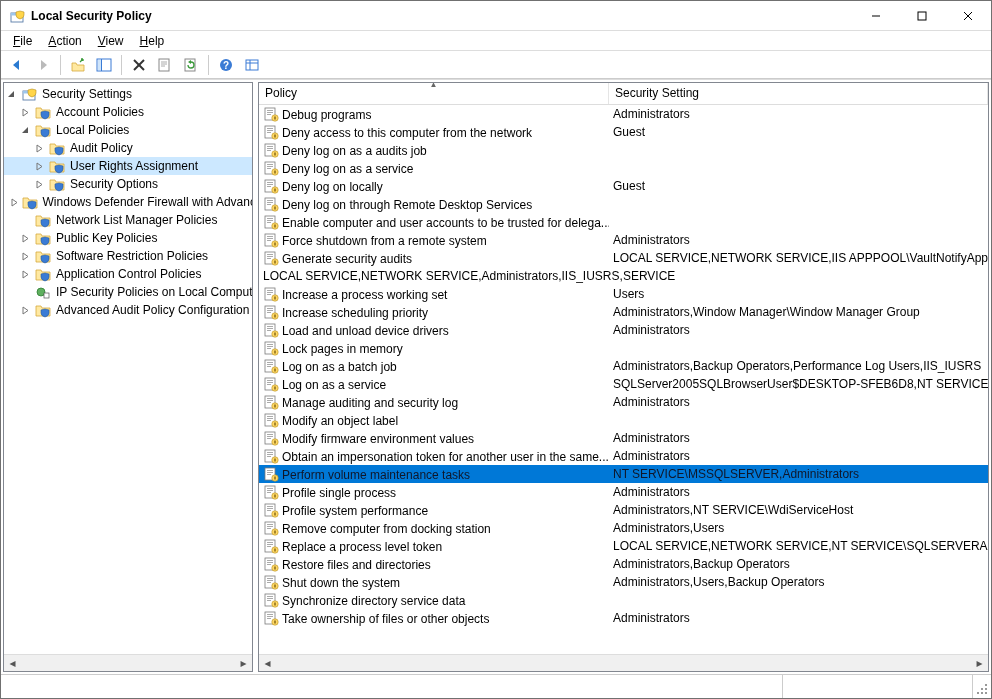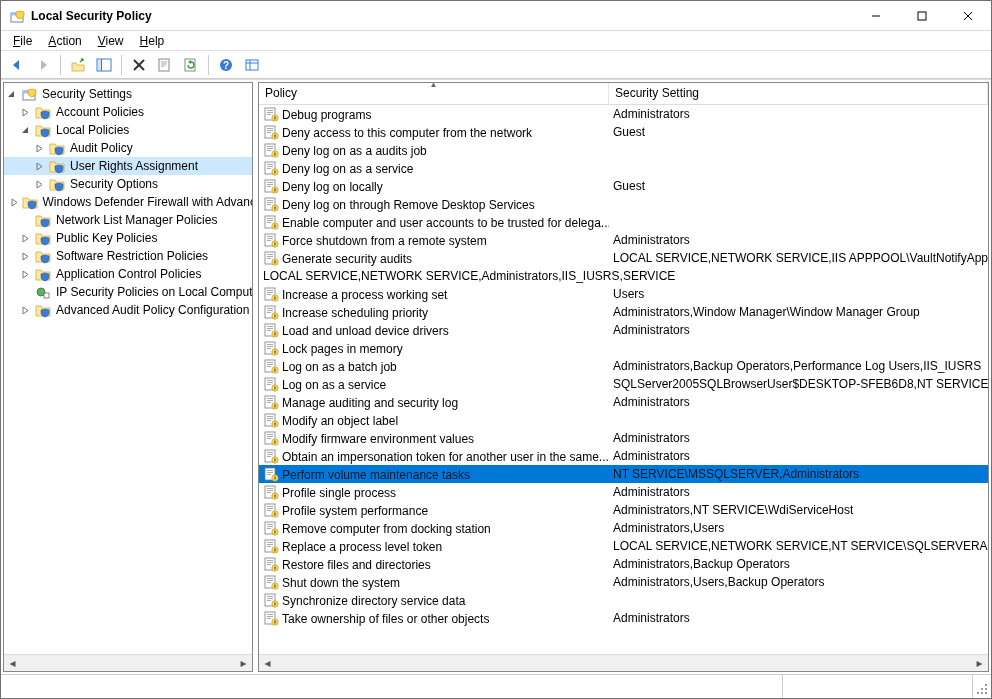--- a/index.html
+++ b/index.html
@@ -452,21 +452,21 @@
               </div>
               <div class="cell setting-cell">Guest</div>
             </div>
             <div class="list-row">
               <div class="cell policy-cell">
                 <span class="policy-icon">
                   <svg width="16" height="16">
                     <use href="#policy-item-icon"></use>
                   </svg>
                 </span>
-                <span>Deny log on through Remove Desktop Services</span>
+                <span>Deny log on through Remote Desktop Services</span>
               </div>
               <div class="cell setting-cell"></div>
             </div>
             <div class="list-row">
               <div class="cell policy-cell">
                 <span class="policy-icon">
                   <svg width="16" height="16">
                     <use href="#policy-item-icon"></use>
                   </svg>
                 </span>

